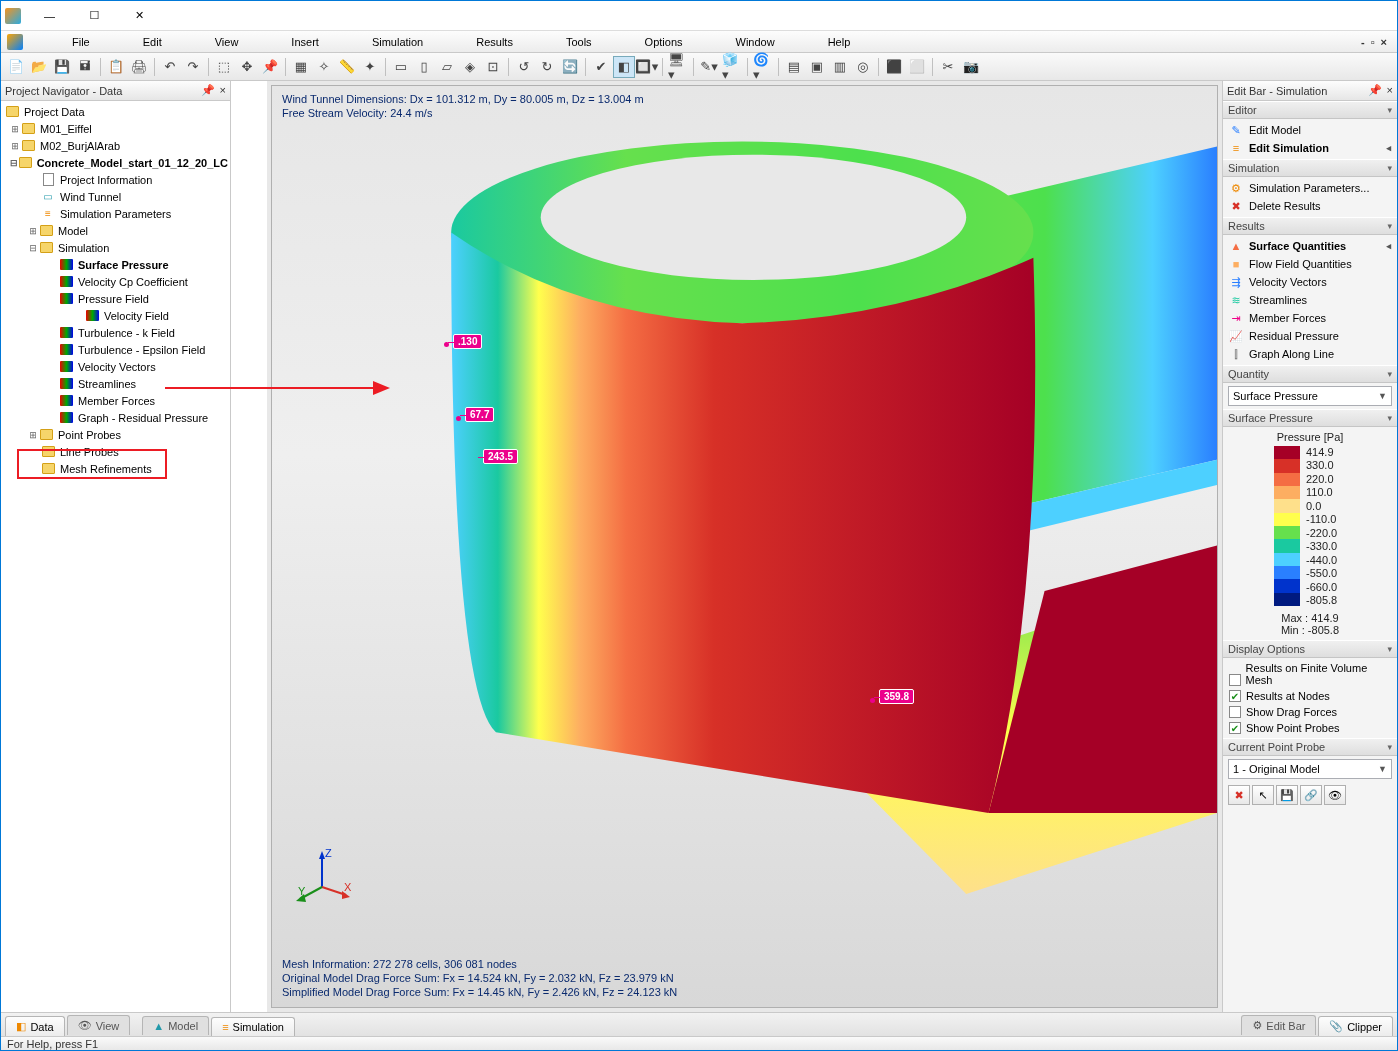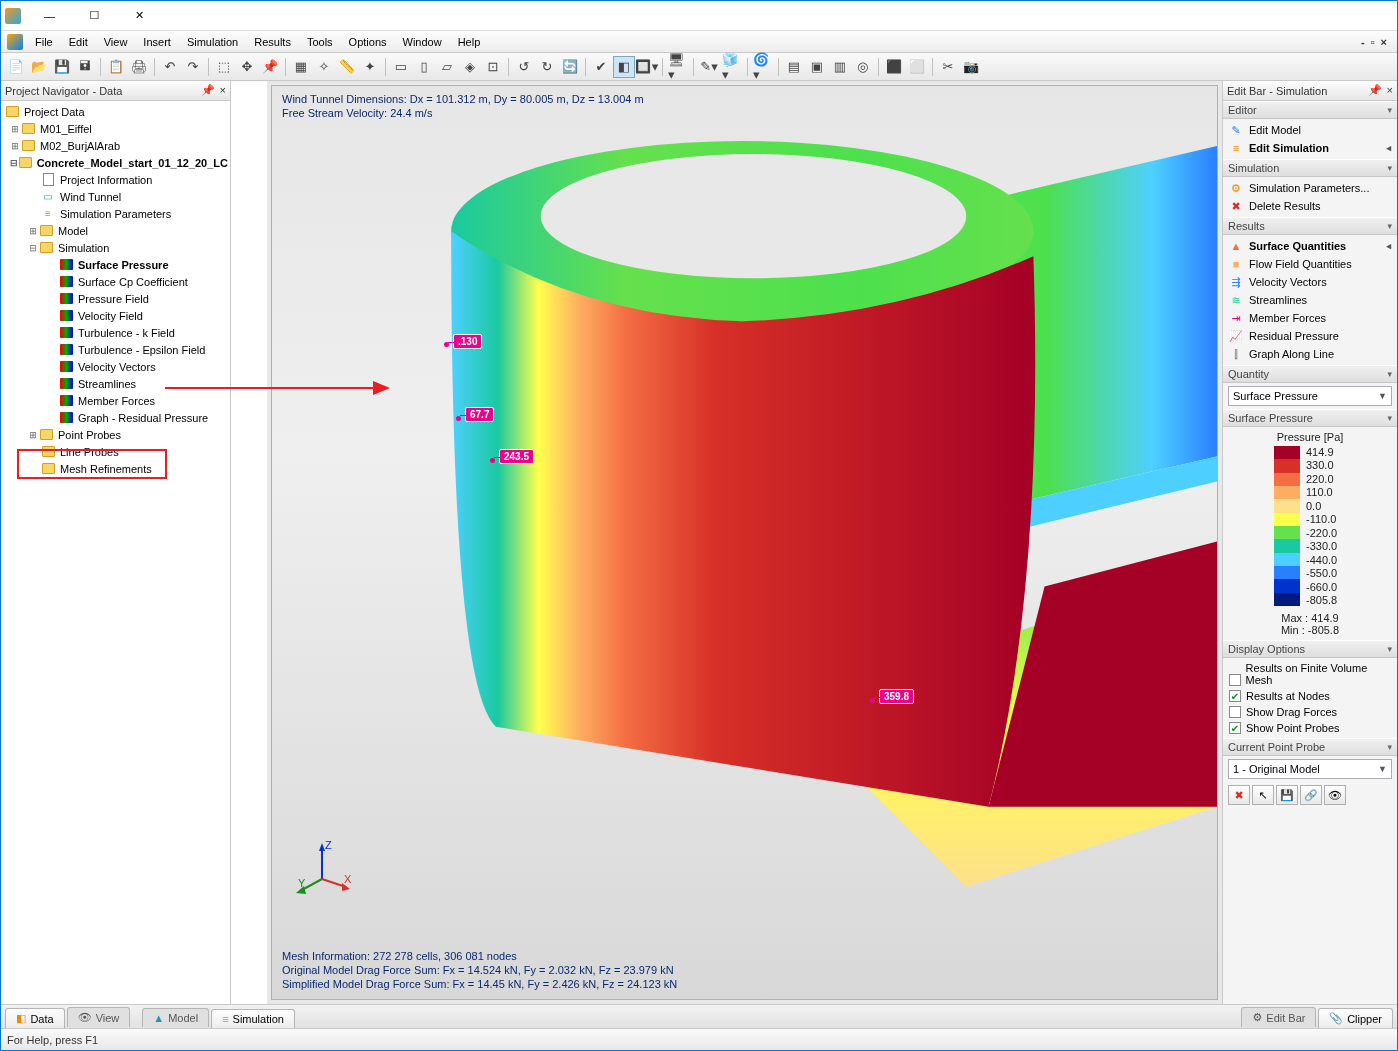--- a/index.html
+++ b/index.html
@@ -3,21 +3,21 @@
 <meta charset="utf-8">
 <style>
 * { margin:0; padding:0; box-sizing:border-box; font-family:"Segoe UI",Tahoma,sans-serif; font-size:11px; user-select:none; }
 body { width:1398px; height:1051px; background:#fff; display:flex; flex-direction:column; overflow:hidden; border:1px solid #0078d7; }
 .titlebar { height:30px; background:#fff; display:flex; align-items:center; padding:0 4px; border-bottom:1px solid #ddd; }
 .titlebar .app-icon { width:16px; height:16px; margin-right:6px; background:linear-gradient(135deg,#f7931e,#29abe2); border-radius:2px; }
 .titlebar .title-text { flex:1; color:#000; }
 .titlebar .winbtn { width:45px; height:28px; display:flex; align-items:center; justify-content:center; color:#000; }
 .menubar { height:22px; background:linear-gradient(#fdfdfd,#ececec); border-bottom:1px solid #c9c9c9; display:flex; align-items:center; padding:0 2px; }
 .menubar .mdi-icon { width:16px; height:16px; margin:0 4px; background:linear-gradient(135deg,#ffa500,#0080ff); border-radius:2px; }
-.menubar .menu-item { padding:2px 8px; color:#000; }
+.menubar .menu-item { padding:2px 8px; color:#000;margin-left:37px; }
 .menubar .mdi-controls { margin-left:auto; display:flex; gap:6px; padding-right:8px; color:#333; font-weight:bold; }
 .menubar .mdi-controls span { cursor:pointer; }
 .toolbar { height:28px; background:linear-gradient(#fafafa,#e8e8e8); border-bottom:1px solid #c9c9c9; display:flex; align-items:center; padding:0 4px; gap:1px; }
 .tbtn { width:22px; height:22px; display:flex; align-items:center; justify-content:center; border:1px solid transparent; font-size:13px; color:#444; }
 .tsep { width:1px; height:18px; background:#c0c0c0; margin:0 3px; }
 .main { flex:1; display:flex; min-height:0; }
 .left-panel { width:230px; display:flex; flex-direction:column; background:#fff; border-right:1px solid #c9c9c9; }
 .panel-header { height:20px; background:linear-gradient(#fdfdfd,#e6e6e6); border-bottom:1px solid #c9c9c9; display:flex; align-items:center; padding:0 4px; font-size:11px; color:#333; }
 .panel-header .pin { margin-left:auto; display:flex; gap:4px; }
 .tree { flex:1; overflow:auto; padding:2px 0; font-size:11px; }
@@ -54,21 +54,21 @@
 .legend-seg { flex:1; }
 .legend-labels { display:flex; flex-direction:column; justify-content:space-between; font-size:10px; }
 .chk-row { display:flex; align-items:flex-end; padding:2px 6px; gap:5px; }
 .chk { width:12px; height:12px; border:1px solid #888; background:#fff; display:flex; align-items:center; justify-content:center; font-size:10px; color:#1a8f1a; }
 .probe-btns { display:flex; gap:2px; padding:3px 5px; }
 .probe-btns .pb { width:22px; height:20px; border:1px solid #b0b0b0; background:linear-gradient(#fff,#e8e8e8); display:flex; align-items:center; justify-content:center; font-size:11px; }
 .bottom-tabs { height:24px; background:linear-gradient(#f2f2f2,#e2e2e2); border-top:1px solid #c9c9c9; display:flex; align-items:flex-end; }
 .tab-group { display:flex; align-items:flex-end; padding:0 4px; gap:2px; }
 .tab { padding:3px 10px; border:1px solid #b5b5b5; border-bottom:none; background:linear-gradient(#fdfdfd,#ececec); border-radius:3px 3px 0 0; display:flex; align-items:center; gap:4px; font-size:11px; }
 .tab.inactive { background:#e0e0e0; color:#555; margin-bottom:1px; }
-.statusbar { height:22px; background:linear-gradient(#fafafa,#e8e8e8); border-top:1px solid #c9c9c9; display:flex; align-items:center; padding:0 6px; color:#333; }
+.statusbar { height:14px; background:linear-gradient(#fafafa,#e8e8e8); border-top:1px solid #c9c9c9; display:flex; align-items:center; padding:0 6px; color:#333; }
 .axis-gizmo { position:absolute; bottom:30px; left:30px; width:60px; height:60px; }
 .arrow-svg { position:absolute; left:165px; top:376px; pointer-events:none; }
 </style>
 </head>
 <body>
 
 <div class="titlebar">
   <div class="app-icon"></div>
   <div class="winbtn">—</div>
   <div class="winbtn">☐</div>
@@ -217,29 +217,29 @@
       <div class="tree-row bold" style="padding-left:58px">
           <span class="tree-icon">
             <span class="ico-sim"></span>
           </span>
           <span class="label">Surface Pressure</span>
         </div>
       <div class="tree-row" style="padding-left:58px">
           <span class="tree-icon">
             <span class="ico-sim"></span>
           </span>
-          <span class="label">Surface Cp Coefficient</span>
+          <span class="label">Velocity Cp Coefficient</span>
         </div>
       <div class="tree-row" style="padding-left:58px">
           <span class="tree-icon">
             <span class="ico-sim"></span>
           </span>
           <span class="label">Pressure Field</span>
         </div>
-      <div class="tree-row" style="padding-left:58px">
+      <div class="tree-row" style="padding-left:84px">
           <span class="tree-icon">
             <span class="ico-sim"></span>
           </span>
           <span class="label">Velocity Field</span>
         </div>
       <div class="tree-row" style="padding-left:58px">
           <span class="tree-icon">
             <span class="ico-sim"></span>
           </span>
           <span class="label">Turbulence - k Field</span>
@@ -350,21 +350,21 @@
         <div>Mesh Information: 272 278 cells, 306 081 nodes</div>
         <div>Original Model Drag Force Sum: Fx = 14.524 kN, Fy = 2.032 kN, Fz = 23.979 kN</div>
         <div>Simplified Model Drag Force Sum: Fx = 14.45 kN, Fy = 2.426 kN, Fz = 24.123 kN</div>
       </div>
       
       <div class="probe-dot" style="left:172px;top:256px"></div>
       <div class="probe-label" style="left:181px;top:248px">.130</div>
       <div class="probe-dot" style="left:184px;top:330px"></div>
       <div class="probe-label" style="left:193px;top:321px">67.7</div>
       <div class="probe-dot" style="left:218px;top:372px"></div>
-      <div class="probe-label" style="left:227px;top:363px">243.5</div>
+      <div class="probe-label" style="left:211px;top:363px">243.5</div>
       <div class="probe-dot" style="left:598px;top:612px"></div>
       <div class="probe-label" style="left:607px;top:603px">359.8</div>
       
       <div class="axis-gizmo" style="bottom:100px;left:20px;">
         <svg width="60" height="60" viewBox="0 0 60 60">
           <line x1="30" y1="40" x2="30" y2="8" stroke="#0033cc" stroke-width="2"></line>
             <polygon points="30,4 27,12 33,12" fill="#0033cc"></polygon>
           <line x1="30" y1="40" x2="54" y2="48" stroke="#d73027" stroke-width="2"></line>
             <polygon points="58,50 50,44 50,52" fill="#d73027"></polygon>
           <line x1="30" y1="40" x2="8" y2="52" stroke="#1a8f1a" stroke-width="2"></line>

